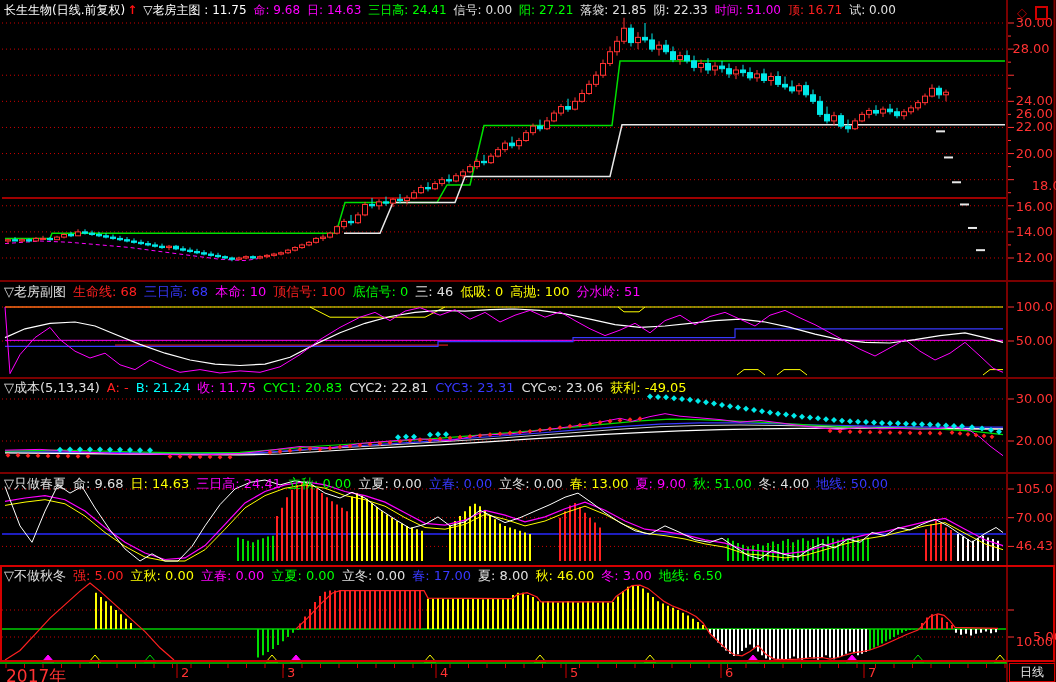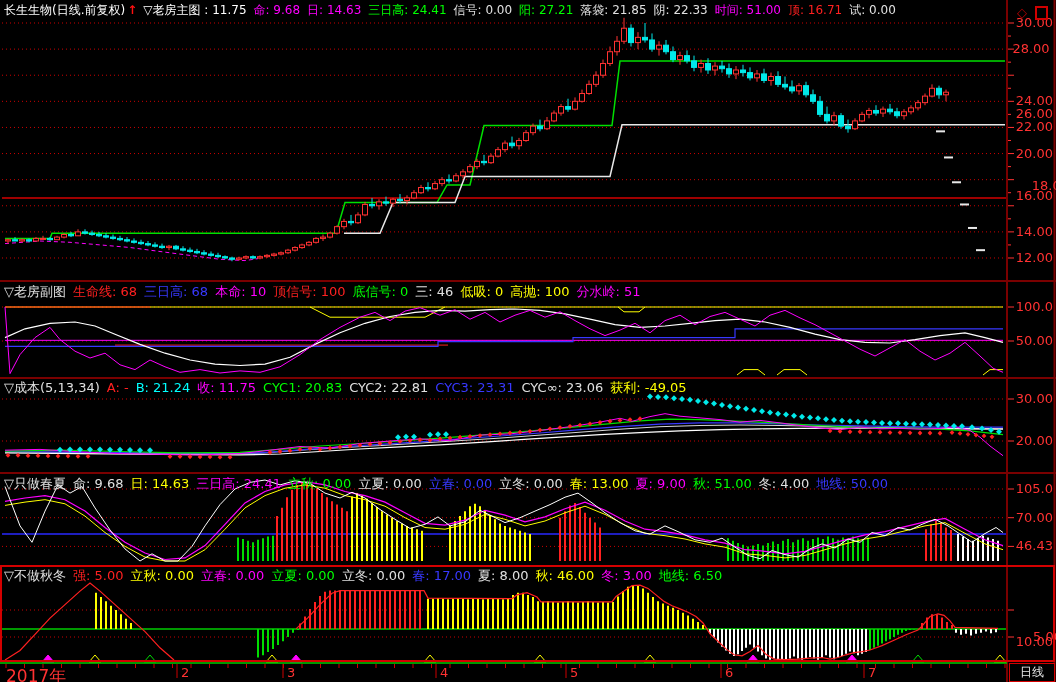--- a/index.html
+++ b/index.html
@@ -917,21 +917,21 @@
   <div id="hdr5" class="phdr txt-layer" style="top:568px"><span class="seg" style="color: rgb(224, 224, 224);">▽不做秋冬</span><span class="seg" style="color: rgb(255, 32, 32);">强: 5.00</span><span class="seg" style="color: rgb(255, 255, 0);">立秋: 0.00</span><span class="seg" style="color: rgb(255, 0, 255);">立春: 0.00</span><span class="seg" style="color: rgb(0, 255, 0);">立夏: 0.00</span><span class="seg" style="color: rgb(224, 224, 224);">立冬: 0.00</span><span class="seg" style="color: rgb(56, 56, 255);">春: 17.00</span><span class="seg" style="color: rgb(224, 224, 224);">夏: 8.00</span><span class="seg" style="color: rgb(255, 255, 0);">秋: 46.00</span><span class="seg" style="color: rgb(255, 0, 255);">冬: 3.00</span><span class="seg" style="color: rgb(0, 255, 0);">地线: 6.50</span></div>
 
   <div id="axis-labels">
       <span class="alab" style="top: 15px;">30.00</span>
       <span class="alab" style="top: 41.11px; text-align: center;">28.00</span>
       <span class="alab" style="top: 76px; margin-top: 30px;">26.00</span>
       <span class="alab" style="top: 93.33px;">24.00</span>
       <span class="alab" style="top: 119.44px;">22.00</span>
       <span class="alab" style="top: 145.55px;">20.00</span>
       <span class="alab" style="top: 178px; padding-left: 16px;">18.00</span>
-      <span class="alab" style="top: 188px;">16.00</span>
+      <span class="alab" style="top: 199px;">16.00</span>
       <span class="alab" style="top: 223.88px;">14.00</span>
       <span class="alab" style="top: 249.99px;">12.00</span>
       <span class="alab" style="top: 299px;">100.0</span>
       <span class="alab" style="top: 333px;">50.00</span>
       <span class="alab" style="top: 391px;">30.00</span>
       <span class="alab" style="top: 433px;">20.00</span>
       <span class="alab" style="top: 481px;">105.0</span>
       <span class="alab" style="top: 509.7px;">70.00</span>
       <span class="alab" style="top: 538.4px;">46.43</span>
       <span class="alab" style="top: 634px;">10.00</span>

